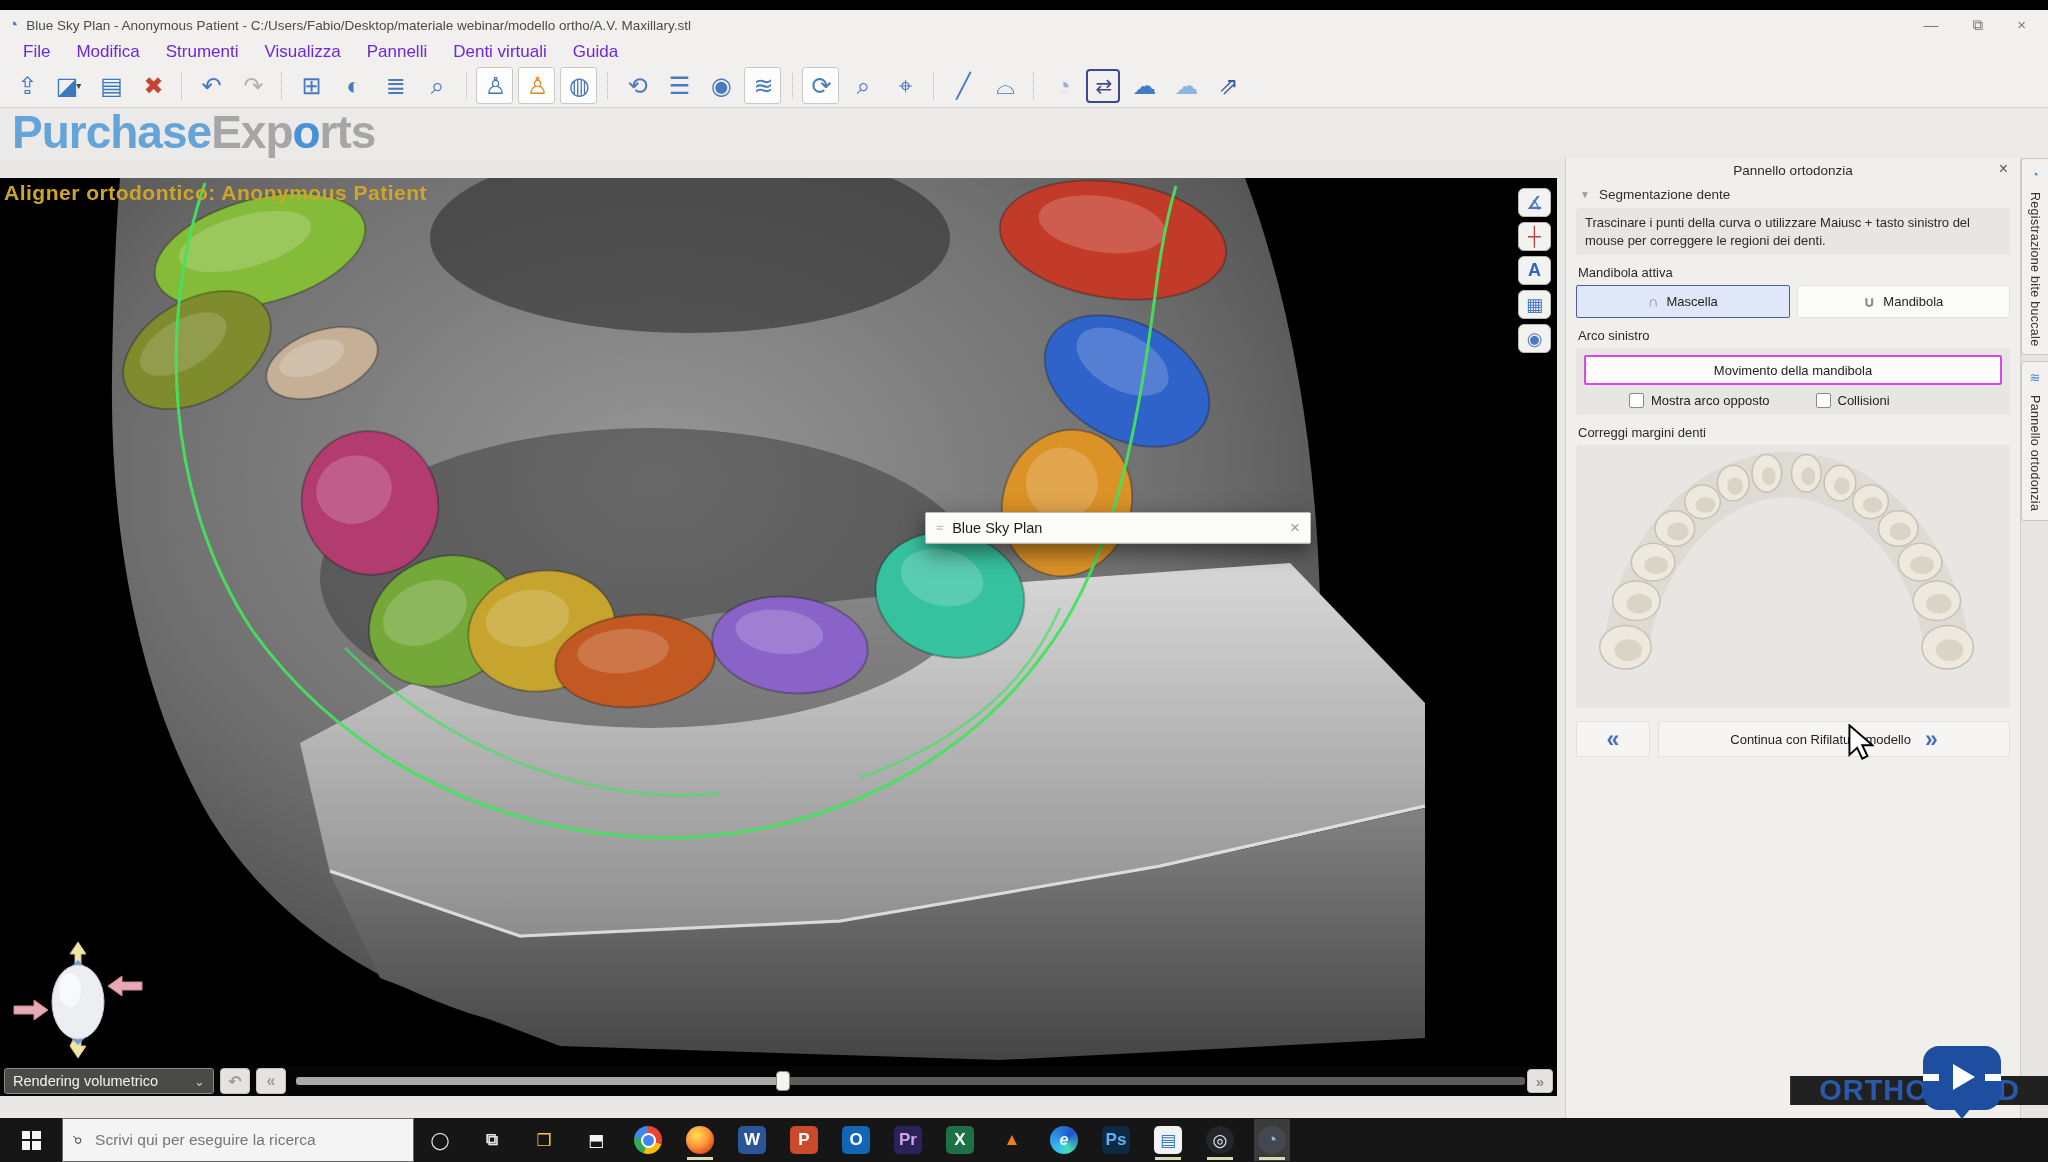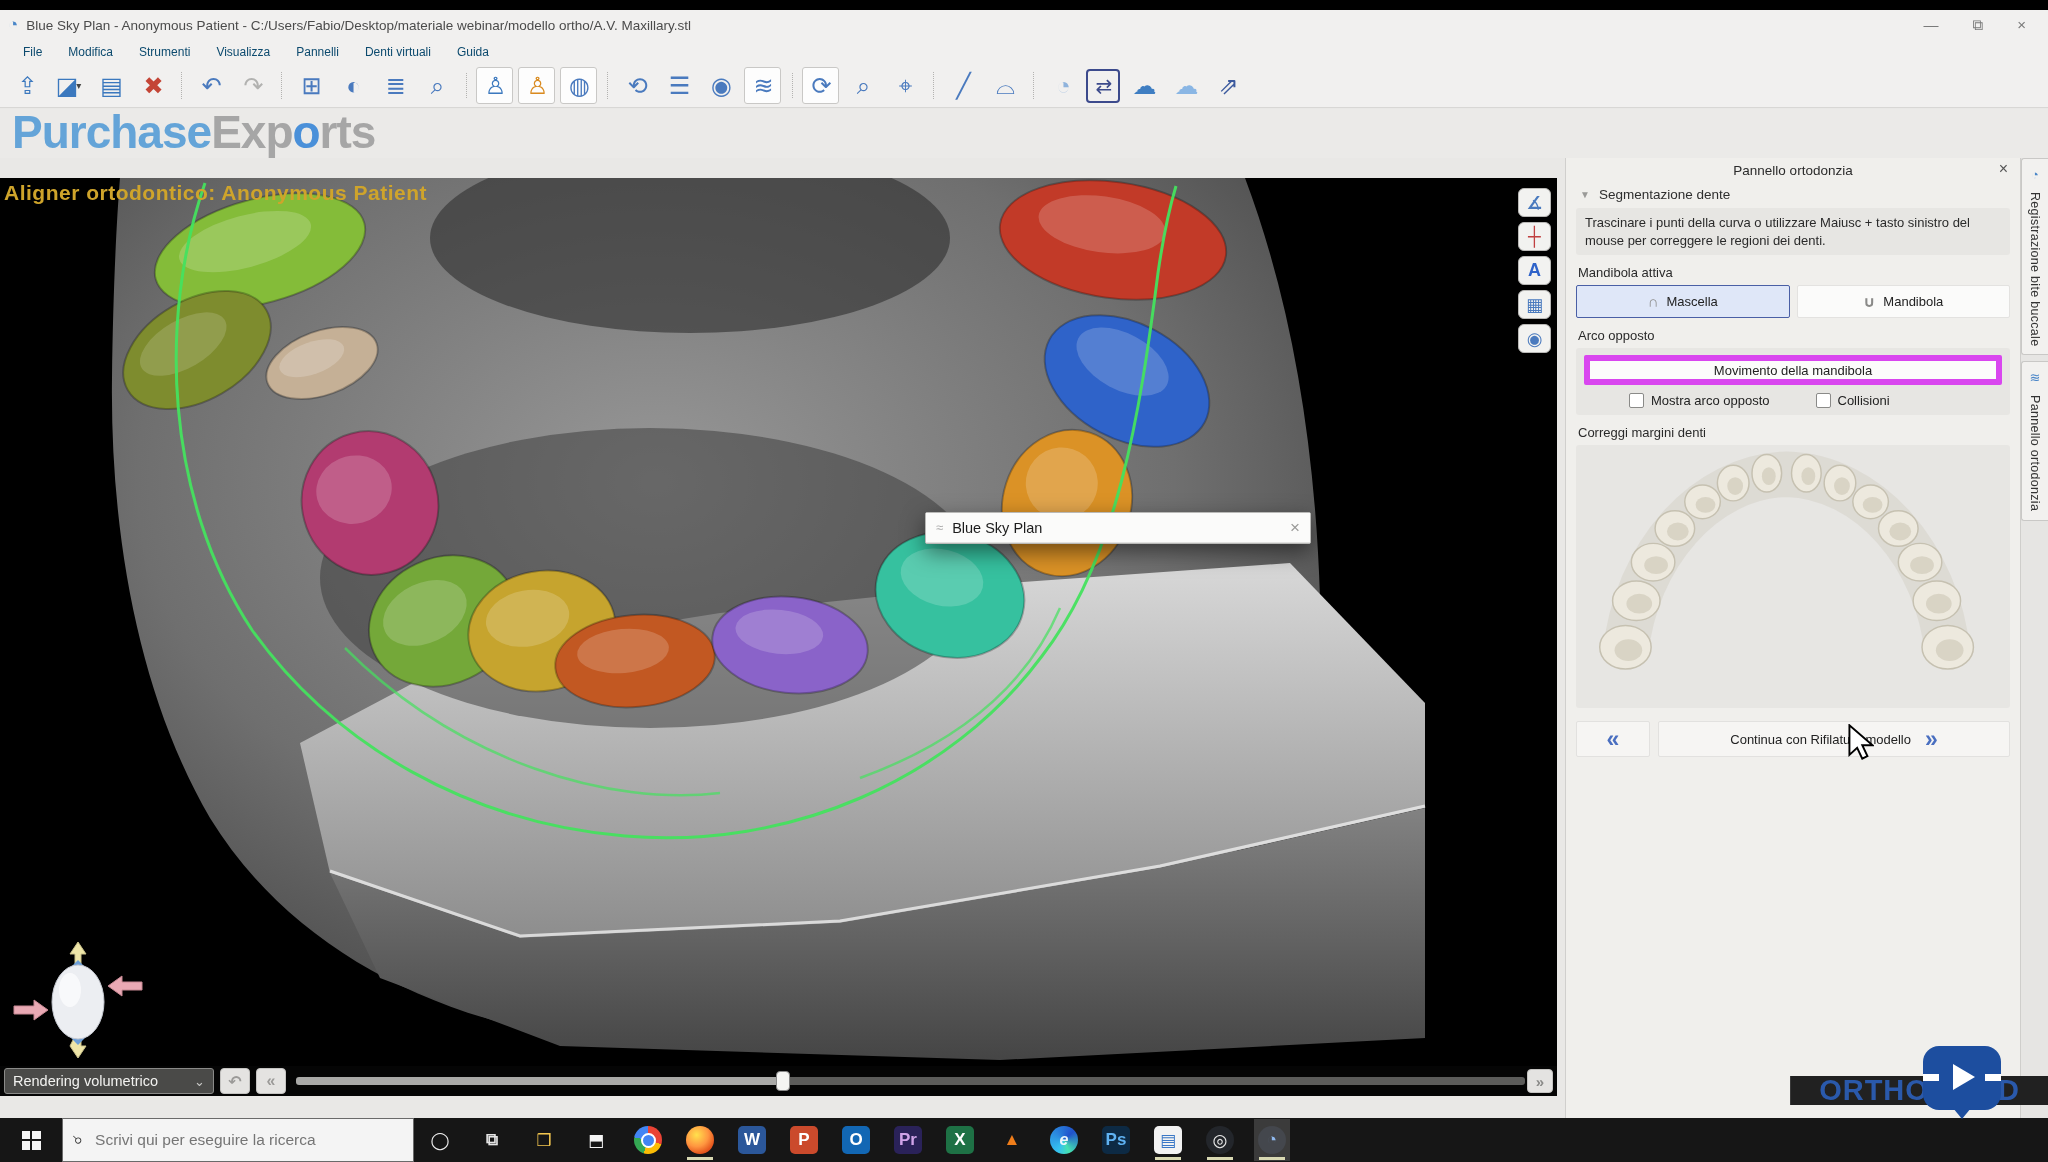--- a/index.html
+++ b/index.html
@@ -11,21 +11,21 @@
   
   .top-strip{left:0;top:0;width:2048px;height:10px;background:#000;}
   .titlebar{left:0;top:10px;width:2048px;height:30px;background:#f1f0ef;display:flex;align-items:center;padding:0 8px;}
   .app-icon{color:#4a86c8;font-size:17px;font-weight:bold;margin-right:8px;}
   .title-text{font-size:13.5px;color:#4b4b4b;flex:1;white-space:nowrap;overflow:hidden;}
   .win-controls{display:flex;gap:34px;margin-right:14px;color:#7a7a7a;font-size:15px;}
   .win-controls span{cursor:default;}
 
   
   .menubar{left:0;top:40px;width:2048px;height:24px;background:#f1f0ef;display:flex;align-items:center;padding-left:10px;gap:0;}
-  .menu-item{font-size:12px;color:#0c4a6e;padding:2px 13px;}
+  .menu-item{font-size:17px;color:#6d28d9;padding:2px 13px;}
 
   
   .toolbar{left:0;top:64px;width:2048px;height:44px;background:#f1f0ef;border-bottom:1px solid #d8d7d5;
            display:flex;align-items:center;padding-left:8px;gap:5px;}
   .tbtn{width:37px;height:37px;display:flex;align-items:center;justify-content:center;font-size:24px;
         border-radius:3px;position:relative;flex:0 0 auto;}
   .tbtn .caret{font-size:10px;color:#444;margin-left:-2px;}
   .tbtn.pressed{background:#fdfdfd;border:1px solid #c9c8c6;}
   .tbtn.boxed{border:2px solid #3c4a8c;border-radius:4px;width:34px;height:34px;font-size:20px;}
   .tbtn.gap{margin-left:16px;}
@@ -85,21 +85,21 @@
   .sec-row{display:flex;align-items:center;gap:9px;margin:5px 0 6px 4px;font-size:13.5px;color:#2e2e2e;}
   .tri{color:#9a9a98;font-size:10px;}
   .note-box{background:#e7e6e3;border-radius:3px;padding:6px 9px;font-size:13px;color:#2a2a2a;line-height:1.35;}
   .plabel{font-size:13px;color:#2a2a2a;margin:10px 0 5px 2px;}
   .jaw-row{display:flex;gap:7px;}
   .jaw-btn{flex:1;height:33px;display:flex;align-items:center;justify-content:center;gap:8px;font-size:13px;color:#222;
            background:#fbfbfa;border:1px solid #e3e2e0;border-radius:2px;}
   .jaw-btn.sel{background:#dfe7f8;border:1.5px solid #4a5fa5;}
   .jaw-glyph{color:#8a8a88;font-size:15px;font-weight:bold;}
   .group-box{background:#e7e6e3;border-radius:3px;padding:7px 8px;}
-  .wide-btn{height:30px;background:#fcfcfb;border:6px solid #d946ef;border-radius:2px;display:flex;align-items:center;
+  .wide-btn{height:30px;background:#fcfcfb;border:2px solid #d946ef;border-radius:2px;display:flex;align-items:center;
             justify-content:center;font-size:13px;color:#222;}
   .chk-row{display:flex;margin-top:8px;padding-left:45px;}
   .chk{display:flex;align-items:center;gap:7px;font-size:13px;color:#222;flex:1;}
   .chk .box{width:15px;height:15px;background:#fff;border:1px solid #8a8a88;border-radius:2px;}
   .arch-box{background:#e7e6e3;border-radius:3px;height:263px;margin-top:2px;position:relative;overflow:hidden;}
   .nav-row{display:flex;margin-top:13px;gap:8px;align-items:stretch;}
   .back-btn{width:74px;height:36px;background:#f6f5f3;border:1px solid #e2e1df;border-radius:2px;display:flex;
             align-items:center;justify-content:center;color:#4a6fc0;font-size:23px;font-weight:bold;}
   .cont-btn{flex:1;height:36px;background:#f6f5f3;border:1px solid #e2e1df;border-radius:2px;display:flex;
             align-items:center;justify-content:center;gap:14px;font-size:13px;color:#222;position:relative;}
@@ -446,21 +446,21 @@
     <div class="jaw-row">
       <div class="jaw-btn sel">
         <span class="jaw-glyph">∩</span>
         <span>Mascella</span>
       </div>
       <div class="jaw-btn">
         <span class="jaw-glyph">∪</span>
         <span>Mandibola</span>
       </div>
     </div>
-    <div class="plabel">Arco opposto</div>
+    <div class="plabel">Arco sinistro</div>
     <div class="group-box">
       <div class="wide-btn">Movimento della mandibola</div>
       <div class="chk-row">
         <label class="chk">
             <span class="box"></span>
             <span>Mostra arco opposto</span>
           </label>
         <label class="chk">
             <span class="box"></span>
             <span>Collisioni</span>

